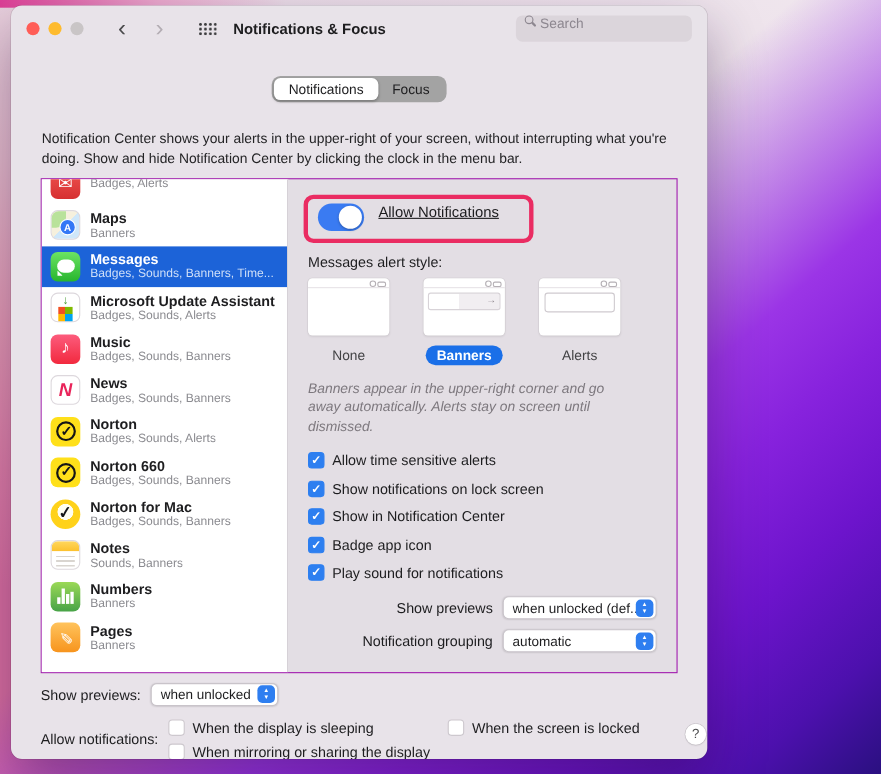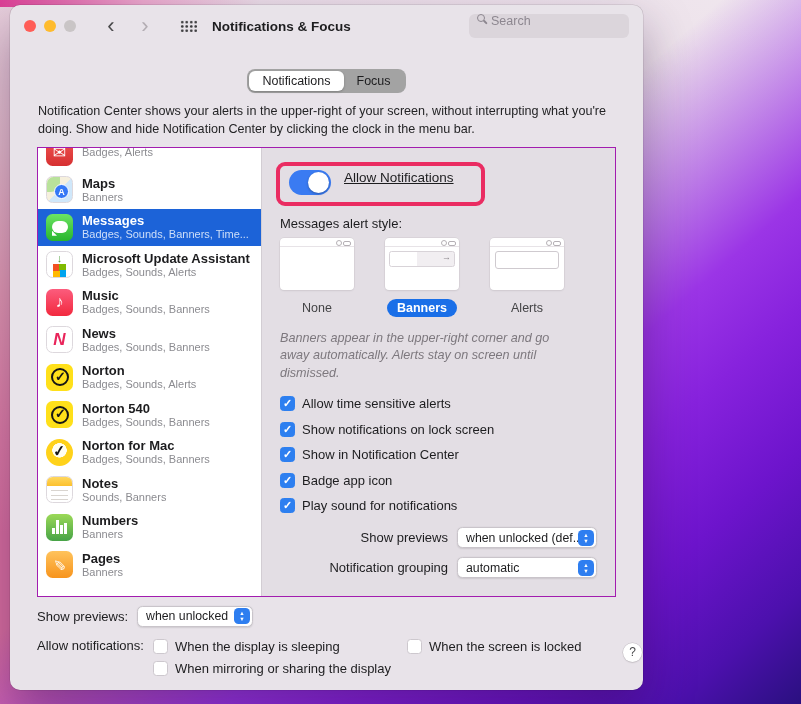--- a/index.html
+++ b/index.html
@@ -41,21 +41,21 @@
     transform: rotate(45deg); right:-3.5px; bottom:-1.5px; border-radius:1px; }
   .search-ph { font-size: 12.5px; color: #8d8790; }
 
   
   .tabs-row { display: flex; justify-content: center; margin-top: 22px; }
   .segmented { background: #a3a3a3; border-radius: 8px; padding: 2px; display: flex; align-items: center; }
   .seg-tab { font-size: 12.5px; padding: 3px 13px; border-radius: 6px; color: #1d1d1f; }
   .seg-tab.selected { background: #fff; box-shadow: 0 1px 2.5px rgba(0,0,0,.22); }
 
   
-  .description { margin: 9px 28px 0; max-width: 580px; font-size: 12.6px; line-height: 1.45; color: #242426; }
+  .description { margin: 24px 28px 0; max-width: 580px; font-size: 12.6px; line-height: 1.45; color: #242426; }
 
   
   .content-box { margin: 8px 27px 0; height: 450px; display: flex;
     border: 1px solid #a21caf; background: #e3dee4; }
   .sidebar { width: 224px; background: #ffffff; border-right: 1px solid #d2cdd3; overflow: hidden; }
   .app-row { height: 37.5px; display: flex; align-items: center; gap: 9px; padding: 0 8px; }
   .app-row.selected { background: #1c63d8; }
   .app-row.partial { margin-top: -14px; }
   .app-texts { min-width: 0; display: flex; flex-direction: column; justify-content: center; }
   .app-name { font-size: 13px; font-weight: 600; line-height: 15px; white-space: nowrap; }
@@ -152,21 +152,21 @@
   .stepper { width: 16px; height: 16px; background: #2e7ef0; border-radius: 4.5px; flex: none;
     display: flex; flex-direction: column; align-items: center; justify-content: center; color: #fff; }
   .stepper::before { content:"▲"; font-size:5.5px; line-height:6px; }
   .stepper::after { content:"▼"; font-size:5.5px; line-height:6px; }
 
   
   .footer { padding: 9px 27px 0; position: relative; }
   .foot-row1 { display: flex; align-items: center; gap: 9px; }
   .foot-label { font-size: 13px; }
   .foot-select { width: 116px; }
-  .foot-row2 { display: flex; align-items: flex-start; gap: 9px; margin-top: 11px; }
+  .foot-row2 { display: flex; align-items: center; gap: 9px; margin-top: 11px; }
   .foot-options { display: grid; grid-template-columns: max-content max-content; column-gap: 16px; row-gap: 7px; margin-top: 1px; }
   .help-btn { position: absolute; right: 1px; top: 46px; width: 19px; height: 19px; border-radius: 50%;
     background: #fff; box-shadow: 0 0 0 .5px #c3bec4, 0 1px 1.5px rgba(0,0,0,.12);
     display: flex; align-items: center; justify-content: center; font-size: 12px; color: #4a4a4c; }
 </style>
 </head>
 <body>
 
 <div class="wallpaper"></div>
 
@@ -249,21 +249,21 @@
         <div class="app-row">
         <div class="app-icon norton-icon"></div>
         <div class="app-texts">
           <span class="app-name">Norton</span>
           <span class="app-details">Badges, Sounds, Alerts</span>
         </div>
       </div>
         <div class="app-row">
         <div class="app-icon norton-icon"></div>
         <div class="app-texts">
-          <span class="app-name">Norton 540</span>
+          <span class="app-name">Norton 660</span>
           <span class="app-details">Badges, Sounds, Banners</span>
         </div>
       </div>
         <div class="app-row">
         <div class="app-icon norton-mac-icon"></div>
         <div class="app-texts">
           <span class="app-name">Norton for Mac</span>
           <span class="app-details">Badges, Sounds, Banners</span>
         </div>
       </div>

